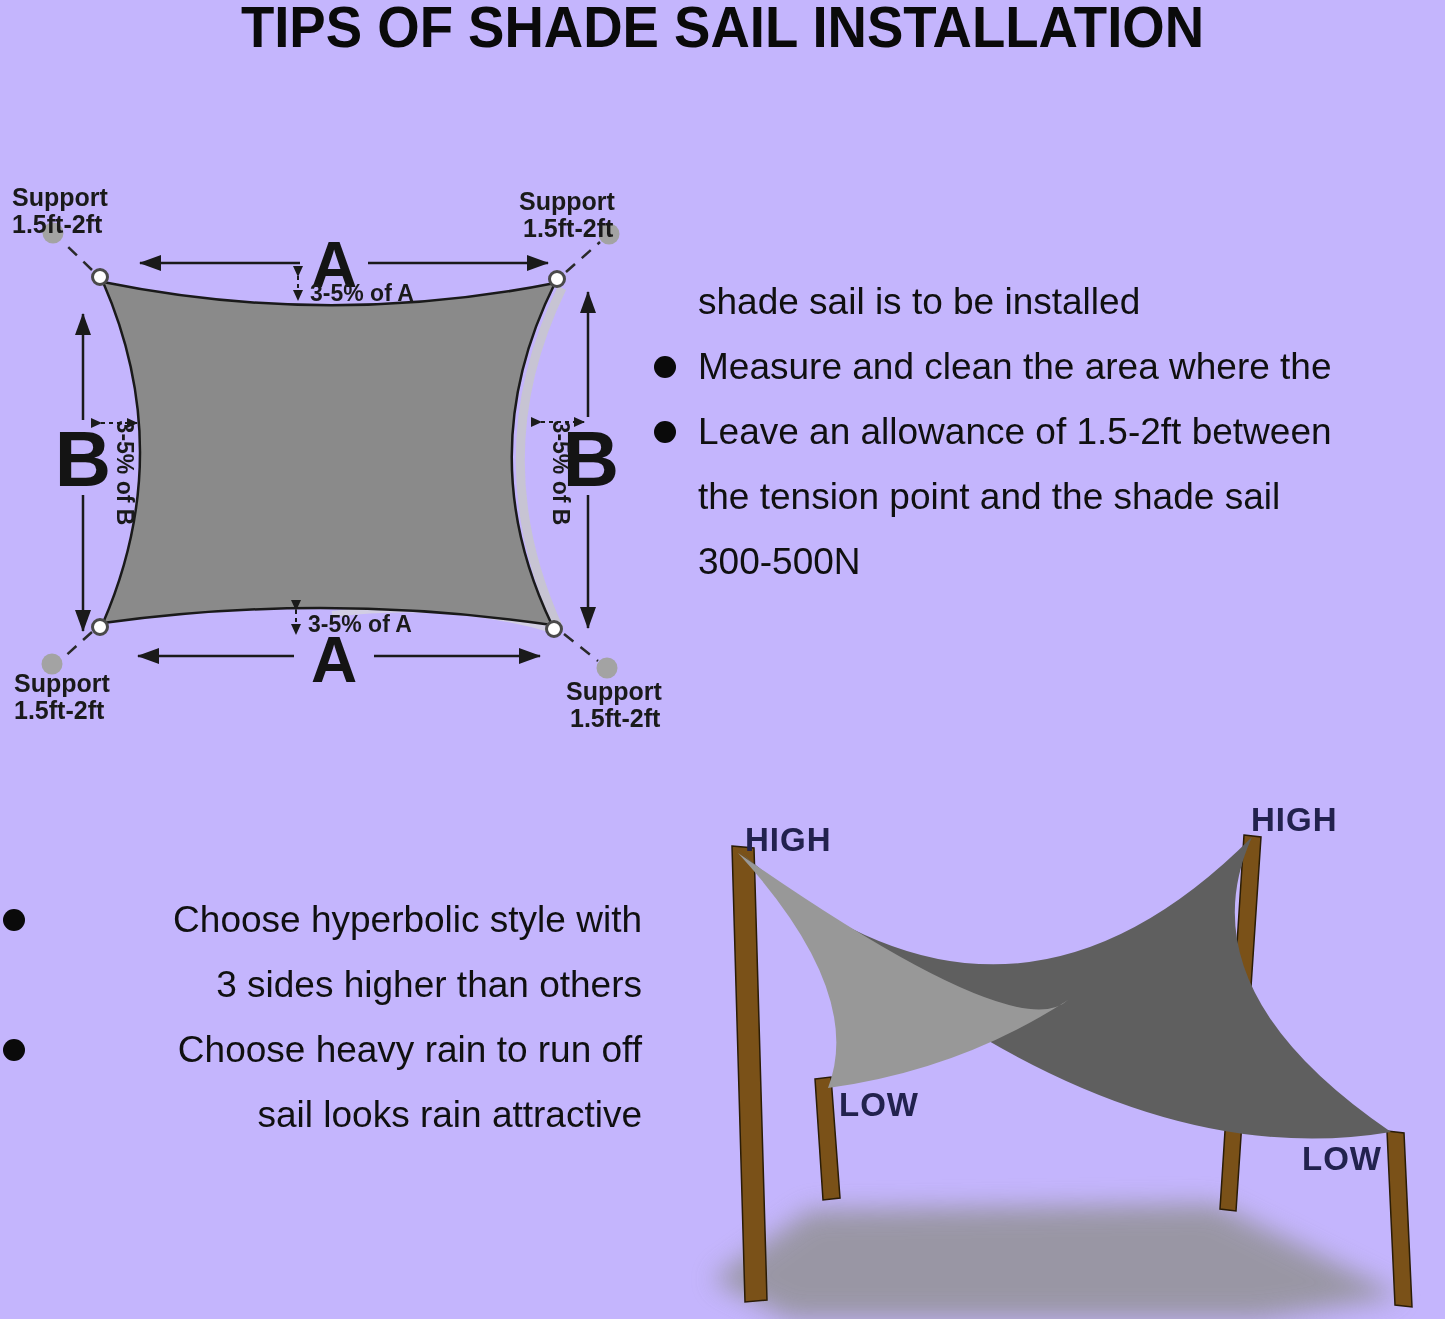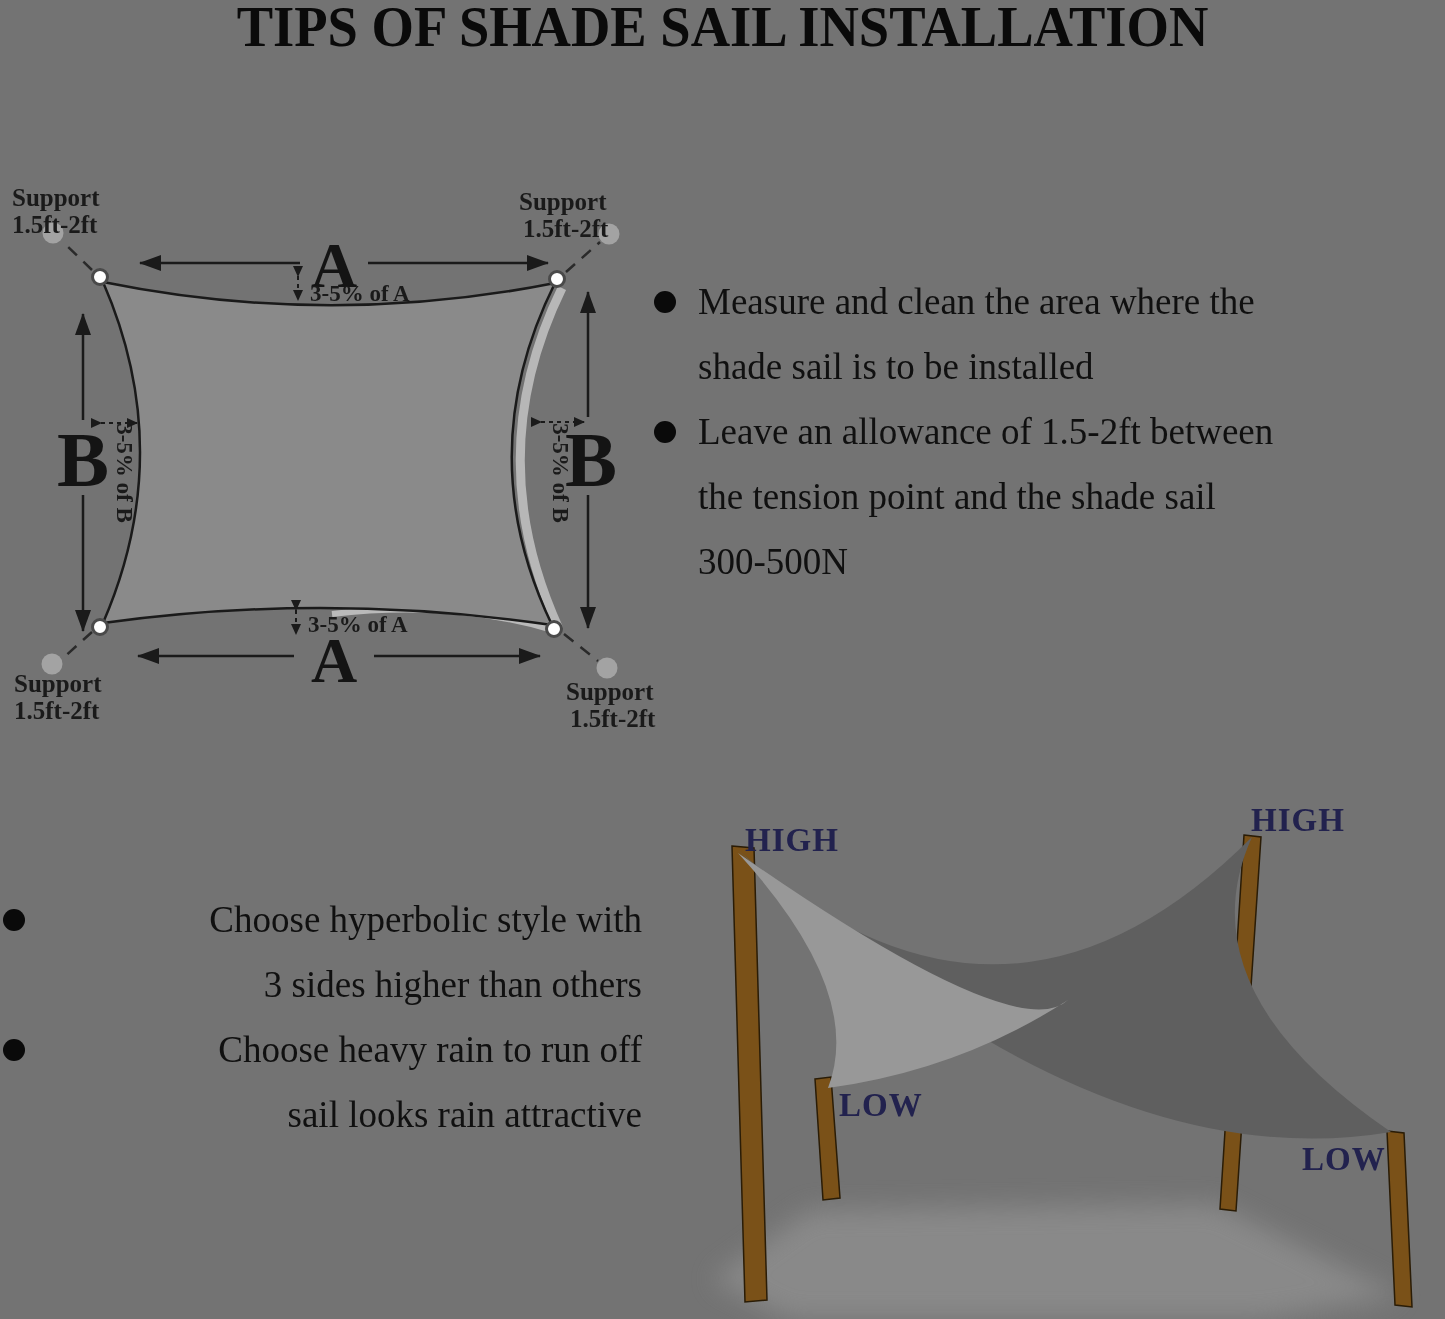--- a/index.html
+++ b/index.html
@@ -1,18 +1,18 @@
 <!DOCTYPE html>
 <html><head>
 <meta charset="utf-8">
 <style>
   html,body { margin:0; padding:0; background:#ffffff; }
   .page {
-    position:relative; width:1445px; height:1319px; background:#737373;
-    overflow:hidden; font-family:Liberation Serif, serif;
+    position:relative; width:1445px; height:1319px; background:#c4b5fd;
+    overflow:hidden; font-family:Liberation Sans, sans-serif;
     color:#0d0d0d;
   }
   .title {
     position:absolute; top:-4px; left:0; width:1445px; text-align:center;
     font-size:58px; line-height:62px; font-weight:700; color:#0a0a0a;
     white-space:nowrap; transform:scaleX(0.94); transform-origin:center top;
   }
   .tips { position:absolute; }
   .tline {
     position:relative; height:65px; line-height:65px; font-size:37px;
@@ -98,22 +98,22 @@
     <text class="pct-t" x="117" y="303" text-anchor="middle" transform="rotate(90 117 303)">3-5% of B</text>
 
     <line x1="588" y1="247" x2="588" y2="122" stroke="#1a1a1a" stroke-width="2.5" marker-end="url(#ah)"></line>
     <line x1="588" y1="325" x2="588" y2="458" stroke="#1a1a1a" stroke-width="2.5" marker-end="url(#ah)"></line>
     <text class="dimb-t" x="591" y="316" text-anchor="middle">B</text>
     <line x1="541" y1="252" x2="584" y2="252" stroke="#1a1a1a" stroke-width="2" stroke-dasharray="4 4" marker-start="url(#ahs)" marker-end="url(#ahs)"></line>
     <text class="pct-t" x="553" y="303" text-anchor="middle" transform="rotate(90 553 303)">3-5% of B</text>
   </svg>
 
   <div class="tips tips-right">
+    <div class="tline"><span>shade sail is to be installed</span></div>
     <div class="tline"><span class="dot"></span><span>Measure and clean the area where the</span></div>
-    <div class="tline"><span>shade sail is to be installed</span></div>
     <div class="tline"><span class="dot"></span><span>Leave an allowance of 1.5-2ft between</span></div>
     <div class="tline"><span>the tension point and the shade sail</span></div>
     <div class="tline"><span>300-500N</span></div>
   </div>
 
   <div class="tips tips-left">
     <div class="tline"><span class="dot"></span><span>Choose hyperbolic style with</span></div>
     <div class="tline"><span>3 sides higher than others</span></div>
     <div class="tline"><span class="dot"></span><span>Choose heavy rain to run off</span></div>
     <div class="tline"><span>sail looks rain attractive</span></div>

